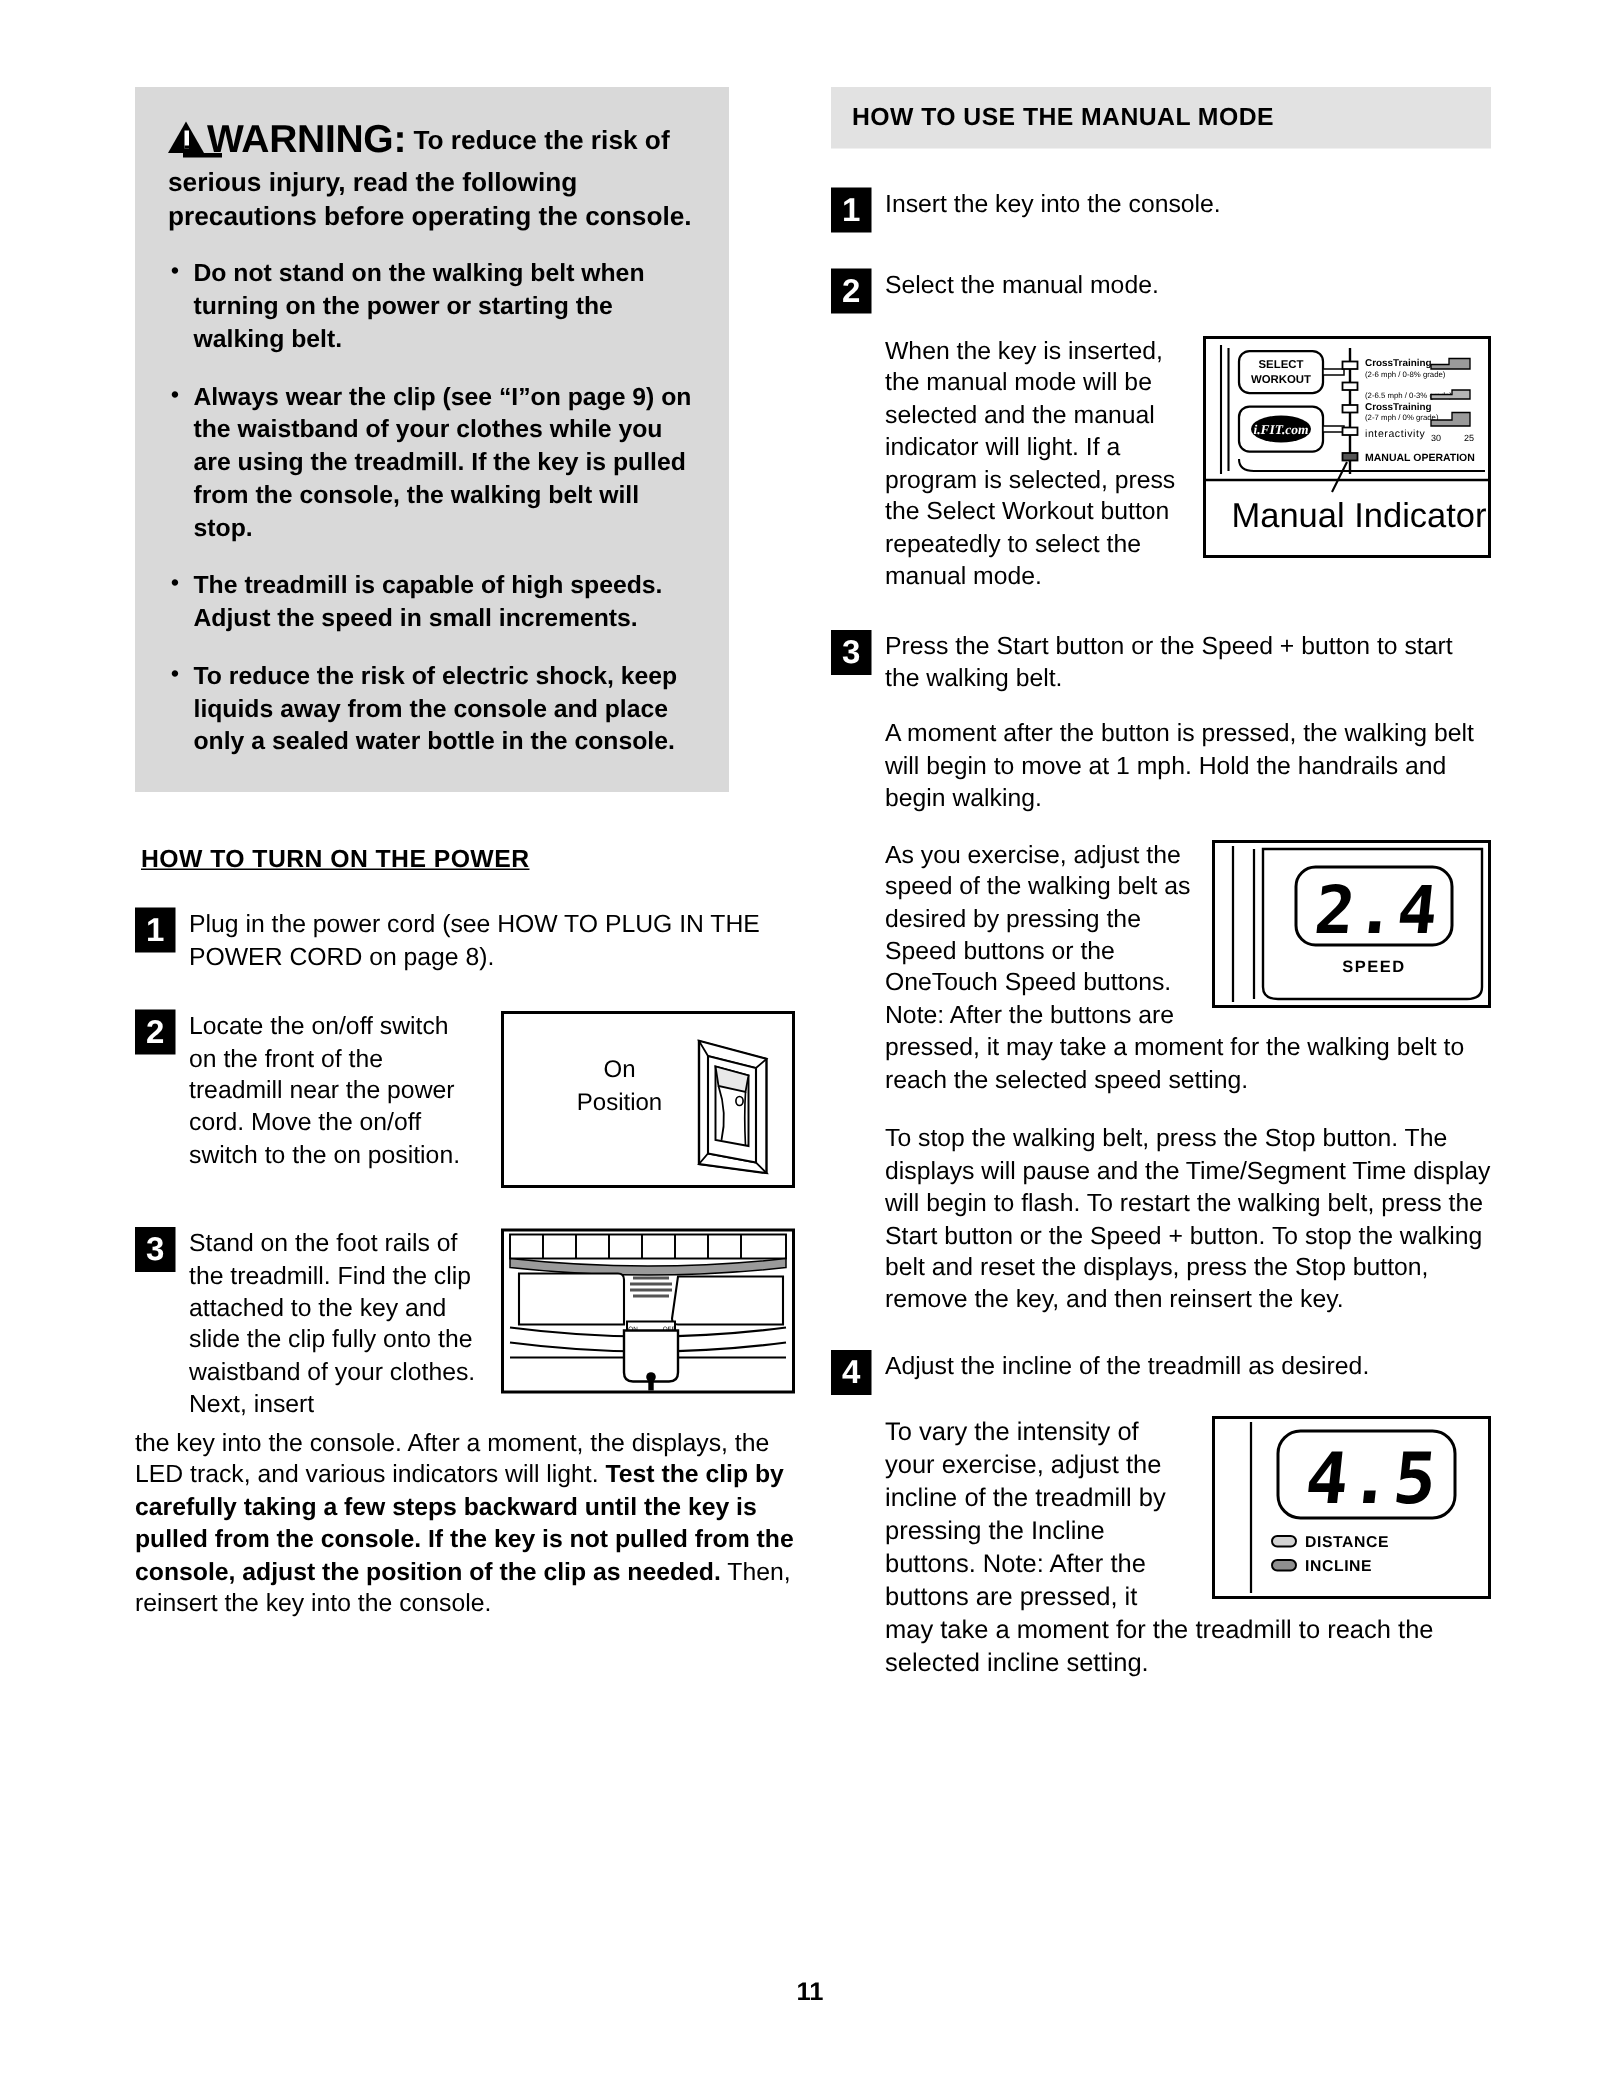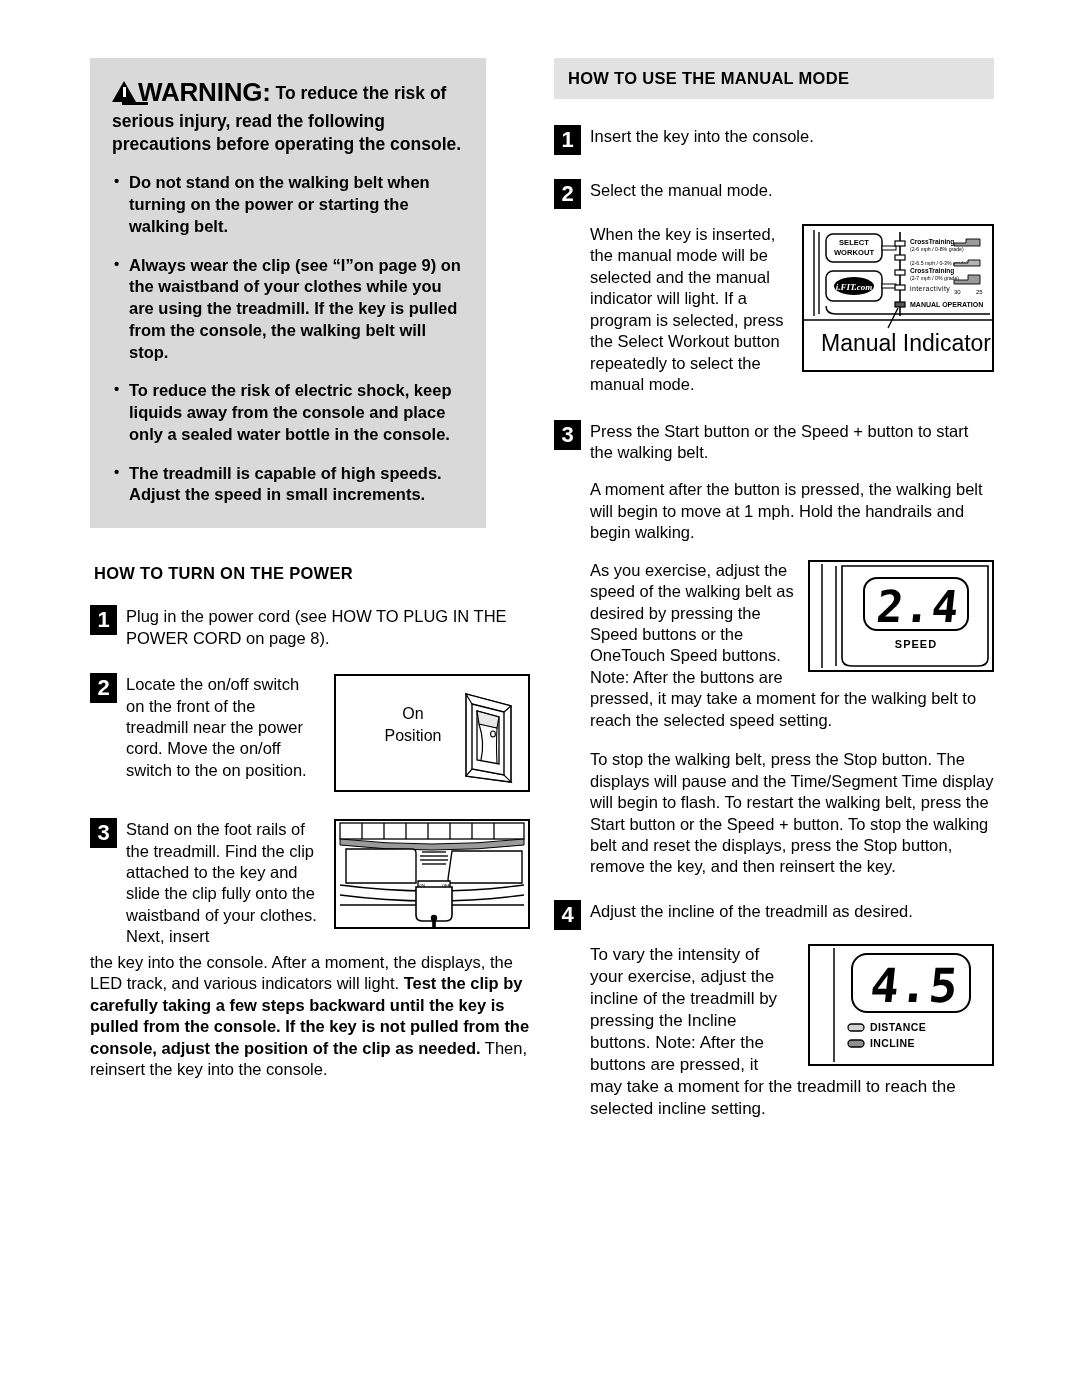--- a/index.html
+++ b/index.html
@@ -106,20 +106,21 @@
     top: -1px;
     font-size: 15px;
   }
 
   
   .sec-head-plain {
     font-size: 16.5px;
     font-weight: bold;
     letter-spacing: 0.3px;
     margin: 36px 0 0 4px;
+    text-decoration: underline;
   }
   .sec-head-grey {
     background: #e2e2e2;
     font-size: 16.5px;
     font-weight: bold;
     letter-spacing: 0.3px;
     padding: 11px 0 11px 14px;
     width: 440px;
     box-sizing: border-box;
   }
@@ -237,22 +238,22 @@
 
     <div class="col">
 
       <div class="warning-box">
         <div class="warning-head"><span class="warn-tri"><span class="bang"></span></span><span class="warn-word">WARNING</span><span class="warn-word">:</span>
           <span>To reduce the risk of serious injury, read the following precautions before operating the console.</span>
         </div>
         <ul class="warn-list">
           <li>Do not stand on the walking belt when turning on the power or starting the walking belt.</li>
           <li>Always wear the clip (see “I”on page 9) on the waistband of your clothes while you are using the treadmill. If the key is pulled from the console, the walking belt will stop.</li>
+          <li>The treadmill is capable of high speeds. Adjust the speed in small increments.</li>
           <li>To reduce the risk of electric shock, keep liquids away from the console and place only a sealed water bottle in the console.</li>
-          <li>The treadmill is capable of high speeds. Adjust the speed in small increments.</li>
         </ul>
       </div>
 
       <div class="sec-head-plain">HOW TO TURN ON THE POWER</div>
 
       <div class="step">
         <div class="step-num">1</div>
         <div class="step-body">Plug in the power cord (see HOW TO PLUG IN THE POWER CORD on page 8).</div>
       </div>
 
@@ -458,14 +459,15 @@
             <rect x="40" y="96" width="16" height="7" rx="3.5" fill="#8f8f8f" stroke="#000" stroke-width="1.3"></rect>
             <text x="62" y="103" font-family="Liberation Sans, sans-serif" font-size="10.5" font-weight="bold" letter-spacing="0.4">INCLINE</text>
           </svg>
         </div>
         <div style="font-size:17px;line-height:1.30;">To vary the intensity of your exercise, adjust the incline of the treadmill by pressing the Incline buttons. Note: After the buttons are pressed, it may take a moment for the treadmill to reach the selected incline setting.</div>
       </div>
 
     </div>
   </div>
 
+  <div class="page-num">11</div>
 
 </div>
 
 </body></html>

